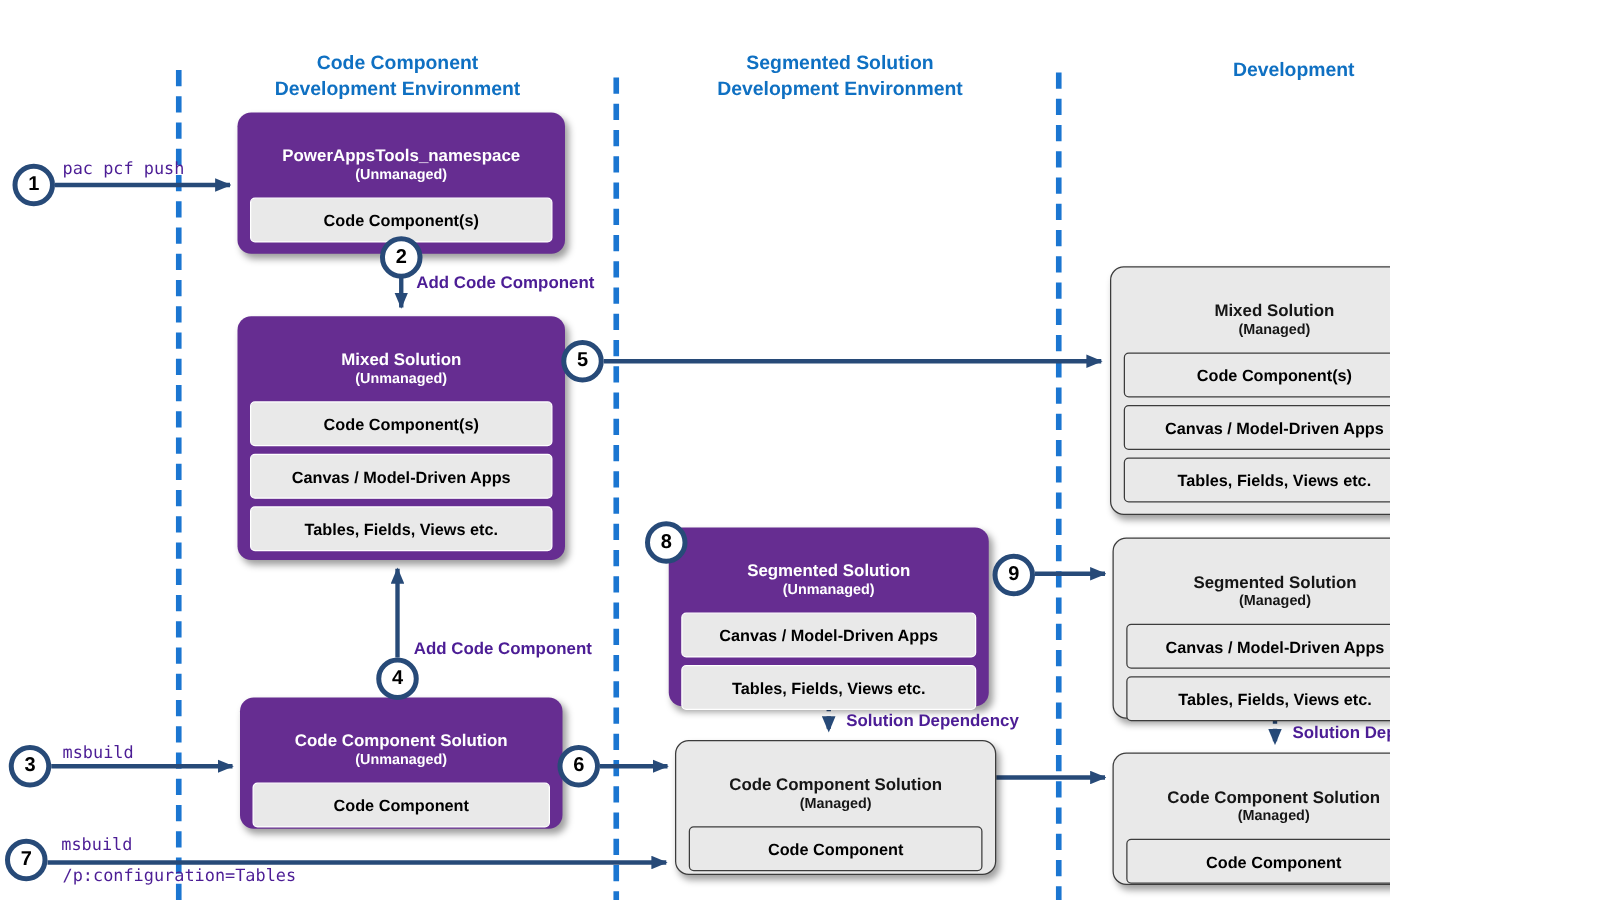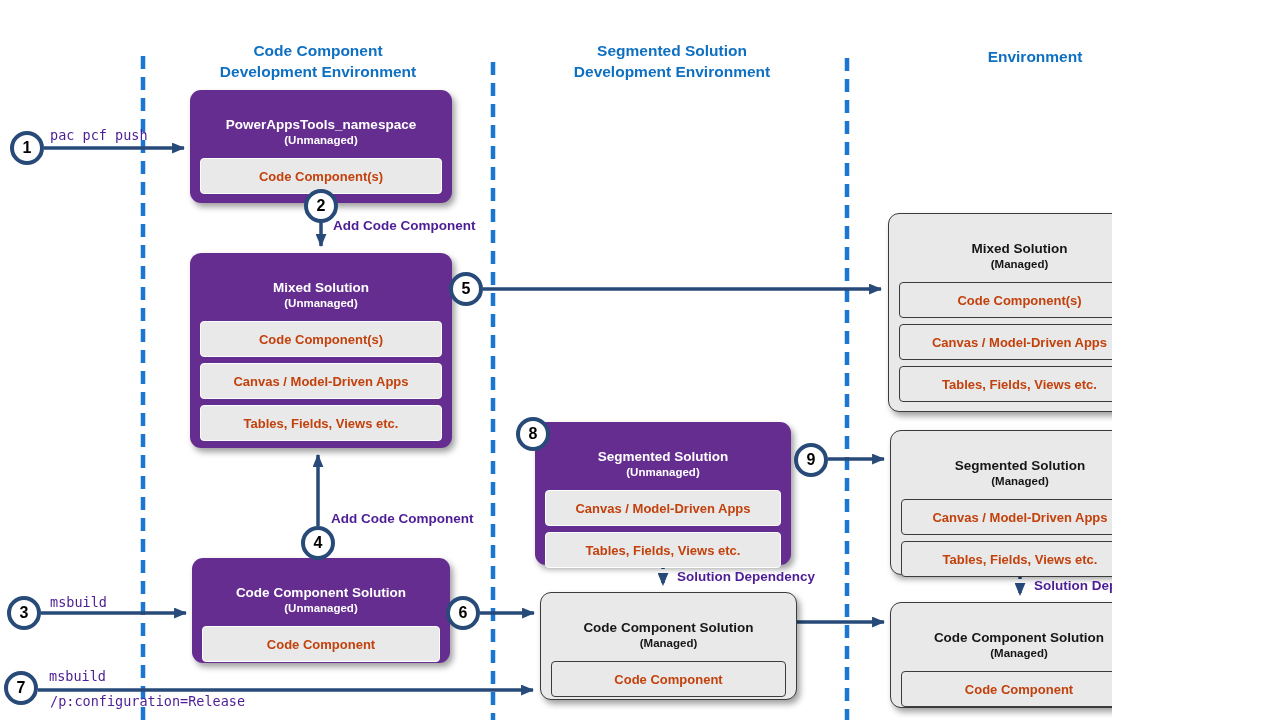--- a/index.html
+++ b/index.html
@@ -15,21 +15,21 @@
   #hdr-3{left:880px;top:46px;width:310px;}
 
   .box{position:absolute;z-index:2;box-sizing:border-box;display:flex;flex-direction:column;
        border-radius:11px;box-shadow:3px 4px 6px rgba(0,0,0,0.38);padding:26px 10px 14px;}
   .box.purple{background:#662d91;color:#ffffff;}
   .box.gray{background:#e9e9e9;color:#161616;border:1.5px solid #3c3c3c;}
   .box-title{text-align:center;font-weight:bold;font-size:13.5px;line-height:17px;}
   .box-subtitle{text-align:center;font-weight:bold;font-size:11.5px;line-height:14px;}
   .box-items{display:flex;flex-direction:column;gap:6px;margin-top:11px;flex:1;}
   .item{flex:1;display:flex;align-items:center;justify-content:center;text-align:center;
-        background:#e9e9e9;color:#c2410c;font-weight:bold;font-size:13px;border-radius:4px;
+        background:#e9e9e9;color:#000000;font-weight:bold;font-size:13px;border-radius:4px;
         min-height:34px;}
   .box.purple .item{border:1px solid #ffffff;}
   .box.gray .item{border:1px solid #3c3c3c;}
 
   #box-a{left:190px;top:90px;width:262px;height:113px;}
   #box-b{left:190px;top:253px;width:262px;height:195px;}
   #box-c{left:192px;top:558px;width:258px;height:105px;}
   #box-d{left:535px;top:422px;width:256px;height:143px;}
   #box-e{left:888px;top:213px;width:263px;height:199px;}
   #box-f{left:890px;top:430px;width:260px;height:145px;}
@@ -93,21 +93,21 @@
 
   <div class="col-header" id="hdr-1">
     <span>Code Component</span>
     <span>Development Environment</span>
   </div>
   <div class="col-header" id="hdr-2">
     <span>Segmented Solution</span>
     <span>Development Environment</span>
   </div>
   <div class="col-header" id="hdr-3">
-    <span>Environment</span>
+    <span>Development</span>
   </div>
 
   <div class="box purple" id="box-a">
     <div class="box-title">PowerAppsTools_namespace</div>
     <div class="box-subtitle">(Unmanaged)</div>
     <div class="box-items">
       <div class="item">Code Component(s)</div>
     </div>
   </div>
 
@@ -181,17 +181,17 @@
   <div class="step" id="step-6">6</div>
   <div class="step" id="step-7">7</div>
   <div class="step" id="step-8">8</div>
   <div class="step" id="step-9">9</div>
 
   <div class="lbl mono" id="lbl-1">pac pcf push</div>
   <div class="lbl bold" id="lbl-2">Add Code Component</div>
   <div class="lbl mono" id="lbl-3">msbuild</div>
   <div class="lbl bold" id="lbl-4">Add Code Component</div>
   <div class="lbl mono" id="lbl-7a">msbuild</div>
-  <div class="lbl mono" id="lbl-7b">/p:configuration=Release</div>
+  <div class="lbl mono" id="lbl-7b">/p:configuration=Tables</div>
   <div class="lbl bold" id="lbl-dep-mid">Solution Dependency</div>
   <div class="lbl bold" id="lbl-dep-right">Solution Dependency</div>
 
 </div>
 
 </body></html>

